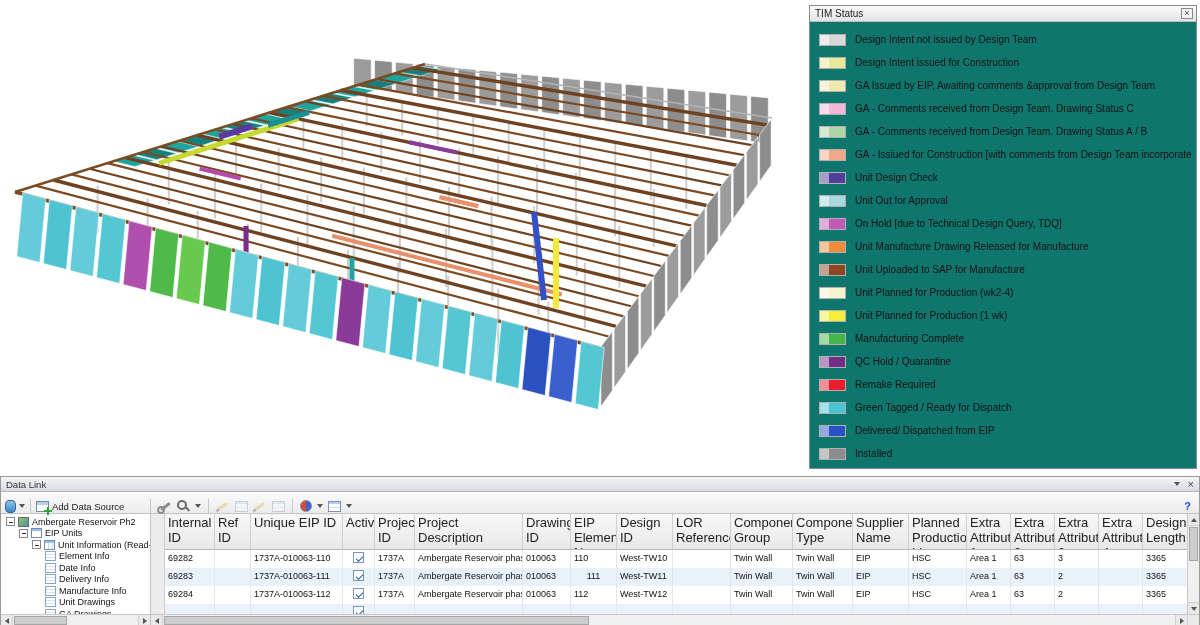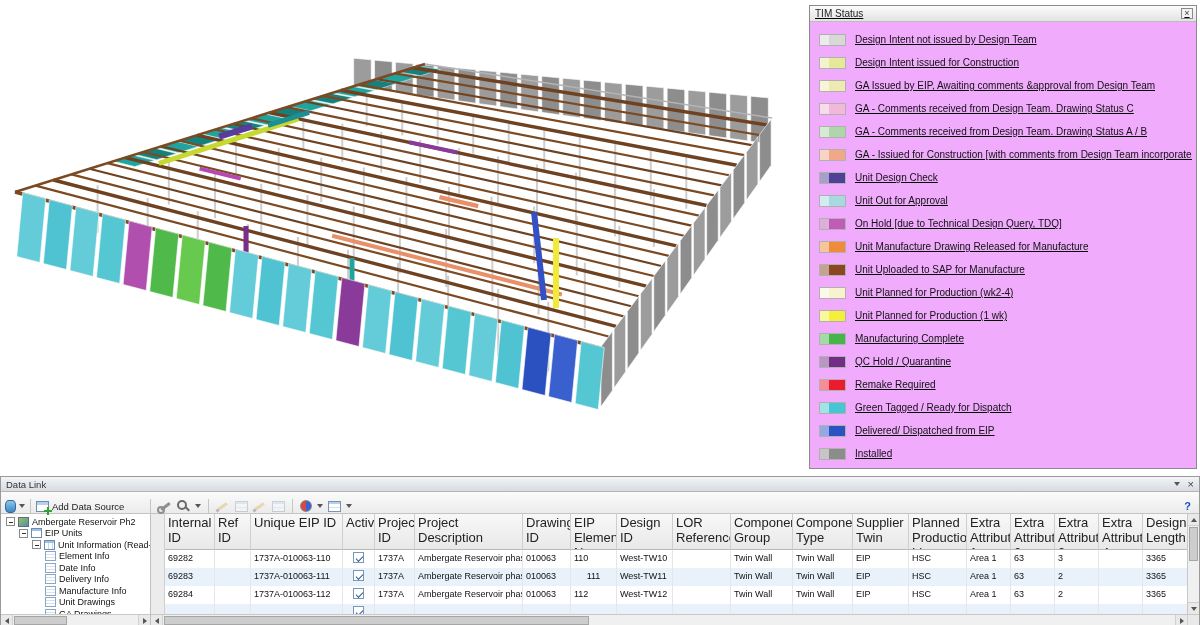--- a/index.html
+++ b/index.html
@@ -4,21 +4,21 @@
 <style>
   * { box-sizing: border-box; margin: 0; padding: 0; }
   html,body { width:1200px; height:625px; background:#fff; font-family:"Liberation Sans", sans-serif; }
   .screen { position:relative; width:1200px; height:625px; overflow:hidden; background:#fff; }
 
   
   .model-area { position:relative; width:1200px; height:476px; background:#fff; }
   #model-svg { position:absolute; left:0; top:0; }
 
   
-  .tim-panel { position:absolute; top:5px; right:3px; width:388px; height:464px; background:#f0abfc; border:1px solid #8a8a8a;text-decoration:underline; }
+  .tim-panel { position:absolute; top:5px; right:3px; width:388px; height:464px; background:#0f766e; border:1px solid #8a8a8a; }
   .tim-titlebar { height:16px; background:linear-gradient(#fbfbfb,#e3e3e3); border-bottom:1px solid #bdbdbd; display:flex; align-items:center; padding:0 3px 0 5px; font-size:10px; color:#222; }
   .tim-close { margin-left:auto; width:12px; height:11px; border:1px solid #8a8a8a; background:#f2f2f2; font-size:9px; line-height:9px; text-align:center; color:#444; cursor:default; }
   .tim-items { padding:6px 4px 0 9px; }
   .tim-item { display:flex; align-items:center; height:23px; gap:9px; }
   .tim-swatch { width:27px; height:12px; border:1px solid #b0b0b0; flex:0 0 auto; }
   .tim-label { font-size:10px; color:#111; white-space:nowrap; overflow:hidden; }
 
   
   .datalink { position:absolute; left:0; bottom:0; width:1200px; height:149px; border:1px solid #9a9a9a; background:#f0f0f0; display:flex; flex-direction:column; }
   .dl-titlebar { height:15px; flex:0 0 15px; background:linear-gradient(#f3f5f7,#d7dbe0); border-bottom:1px solid #b3b3b3; display:flex; align-items:center; font-size:9.5px; padding:0 5px; color:#333; }
@@ -445,21 +445,21 @@
                 <span class="th" style="width: 92px;">Unique EIP ID</span>
                 <span class="th" style="width: 32px;">Active</span>
                 <span class="th" style="width: 40px;">Project ID</span>
                 <span class="th" style="width: 108px;">Project Description</span>
                 <span class="th" style="width: 48px;">Drawing ID</span>
                 <span class="th" style="width: 46px;">EIP Element No</span>
                 <span class="th" style="width: 56px;">Design ID</span>
                 <span class="th" style="width: 58px;">LOR Reference</span>
                 <span class="th" style="width: 62px;">Component Group</span>
                 <span class="th" style="width: 60px;">Component Type</span>
-                <span class="th" style="width: 56px;">Supplier Twin</span>
+                <span class="th" style="width: 56px;">Supplier Name</span>
                 <span class="th" style="width: 58px;">Planned Production Line</span>
                 <span class="th" style="width: 44px;">Extra Attribute 1</span>
                 <span class="th" style="width: 44px;">Extra Attribute 2</span>
                 <span class="th" style="width: 44px;">Extra Attribute 3</span>
                 <span class="th" style="width: 44px;">Extra Attribute 4</span>
                 <span class="th" style="width: 46px;">Design Length</span>
               </div>
               <div class="tr">
                 <span class="gut"></span>
                 <span class="td" style="width: 50px;">69282</span>

